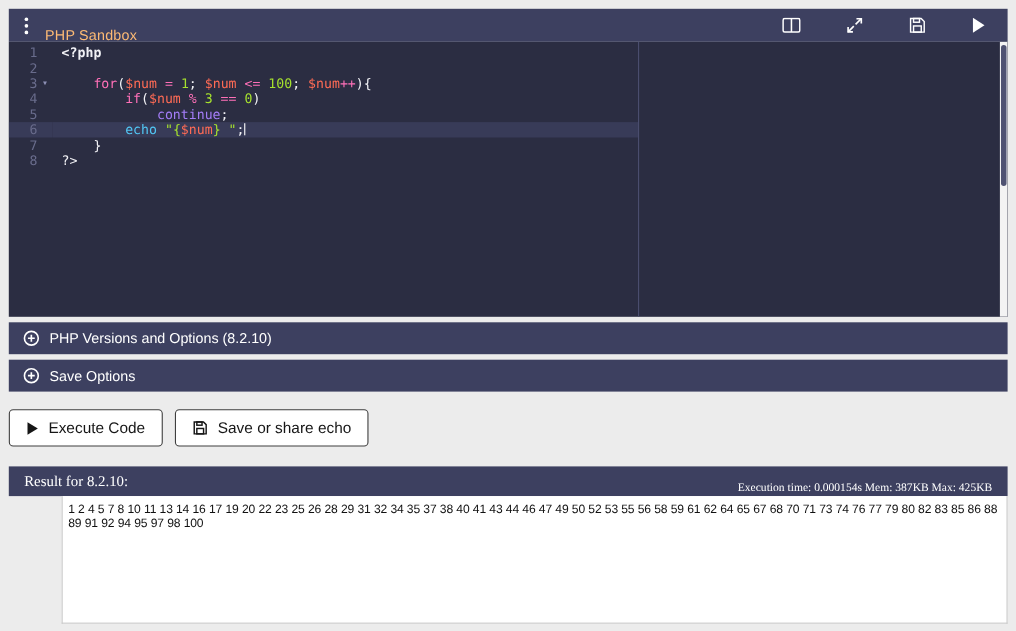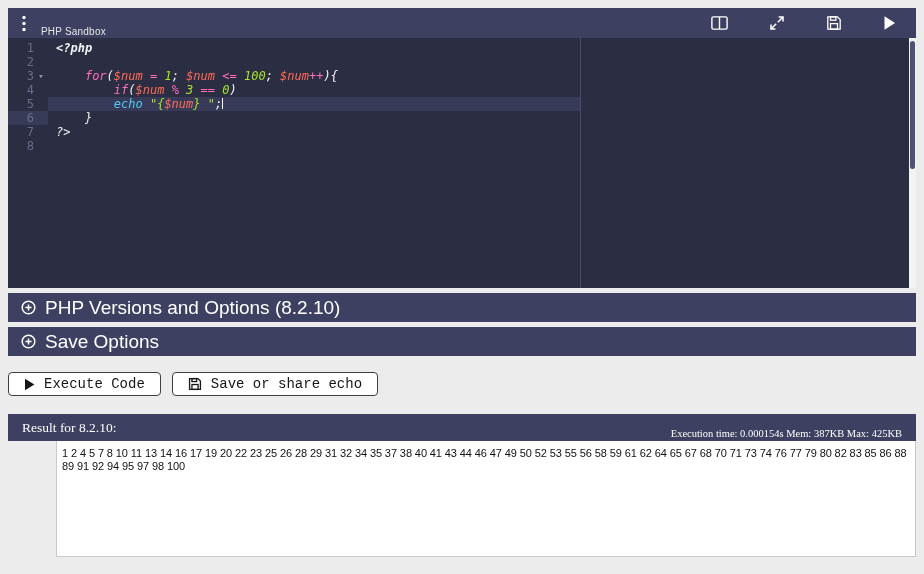--- a/index.html
+++ b/index.html
@@ -9,27 +9,27 @@
     --page_bg:#ececec;
   }
   *{margin:0;padding:0;box-sizing:border-box;}
   html,body{width:924px;height:574px;}
   body{background:var(--page_bg);font-family:"Liberation Sans",sans-serif;overflow:hidden;}
   .app{padding:8px;}
 
   
   .toolbar{height:30px;background:var(--navy);display:flex;align-items:center;padding:0 20px 0 14px;}
   .tb-btn{background:none;border:none;cursor:pointer;display:flex;align-items:center;padding:0;}
-  .tb-title{color:#e5e5e5;font-size:10px;margin-left:15px;letter-spacing:.2px;margin-top:16px;}
+  .tb-title{color:#fdba74;font-size:13px;margin-left:15px;letter-spacing:.2px;margin-top:16px;}
   .tb-right{margin-left:auto;display:flex;align-items:center;gap:41px;}
 
   
   .editor{position:relative;height:250px;background:var(--editor_bg);font-family:"DejaVu Sans Mono",monospace;font-size:12px;overflow:hidden;}
   .gutter{position:absolute;left:0;top:3px;width:40px;}
-  .code{position:absolute;left:40px;top:3px;width:532px;font-style:italic;}
+  .code{position:absolute;left:40px;top:3px;width:532px;}
   .g-row{height:14px;line-height:14px;display:flex;}
   .g-row .ln{width:26px;text-align:right;color:var(--gutter);}
   .g-row .fold-arrow{width:14px;text-align:center;color:#8d90b5;font-size:9px;line-height:14px;}
   .c-row{height:14px;line-height:14px;white-space:pre;padding-left:8px;color:var(--plain);}
   .g-row.active,.c-row.active{background:var(--active_line);}
   .tk-pl{color:var(--plain);}
   .tk-meta{color:var(--plain);font-weight:bold;}
   .tk-kw,.tk-op{color:var(--keyword);}
   .tk-vr{color:var(--variable);}
   .tk-nm{color:var(--number);}
@@ -37,25 +37,25 @@
   .tk-kw2{color:var(--keyword2);}
   .tk-kw3{color:var(--keyword3);}
   .cursor{display:inline-block;width:1px;height:11px;background:#ffffff;vertical-align:-1px;animation:blink 1.06s steps(1) infinite;}
   @keyframes blink{50%{opacity:0}}
   .pane-divider{position:absolute;left:572px;top:0;bottom:0;width:1px;background:var(--divider);cursor:col-resize;}
   .v-scrollbar{position:absolute;right:0;top:0;bottom:0;width:7px;background:#f3f3f3;}
   .v-scrollbar .thumb{position:absolute;left:1px;top:3px;width:5px;height:128px;background:#4f5272;border-radius:3px;}
 
   
   .accordion{height:29px;background:var(--navy);display:flex;align-items:center;gap:9px;padding:0 13px;margin-top:5px;cursor:pointer;}
-  .accordion .label{color:#fff;font-size:19px;}
+  .accordion .label{color:#fff;font-size:13px;}
 
   
   .actions{margin-top:16px;display:flex;gap:11px;}
-  .btn{display:inline-flex;align-items:center;gap:9px;height:24px;padding:0 15px;background:#fff;border:1px solid #3f3f3f;border-radius:4px;font-size:14px;color:#161616;cursor:pointer;font-family:Liberation Mono, monospace;}
+  .btn{display:inline-flex;align-items:center;gap:9px;height:34px;padding:0 15px;background:#fff;border:1px solid #3f3f3f;border-radius:4px;font-size:14px;color:#161616;cursor:pointer;font-family:Liberation Sans, sans-serif;}
 
   
   .result{margin-top:18px;}
   .result-header{height:27px;background:var(--navy);display:flex;align-items:center;padding:0 14px;font-family:Liberation Serif, serif;}
   .result-title{color:#fff;font-size:13.5px;}
   .result-stats{margin-left:auto;color:#fff;font-size:10.5px;margin-top:12px;}
   .result-body{background:#fff;border:1px solid #c9c9c9;border-top:none;min-height:116px;padding:6px 5px;font-size:11px;color:#111;line-height:1.22;letter-spacing:-0.1px;margin-left:48px;}
 </style>
 </head>
 <body>
@@ -135,20 +135,21 @@
           <div class="g-row">
             <span class="ln">8</span>
             <span class="fold-arrow"></span>
           </div>
         </div>
       <div class="code">
           <div class="c-row"><span class="tk-meta">&lt;?php</span></div>
           <div class="c-row"></div>
           <div class="c-row"><span class="tk-pl">    </span><span class="tk-kw">for</span><span class="tk-pl">(</span><span class="tk-vr">$num</span><span class="tk-pl"> </span><span class="tk-op">=</span><span class="tk-pl"> </span><span class="tk-nm">1</span><span class="tk-pl">; </span><span class="tk-vr">$num</span><span class="tk-pl"> </span><span class="tk-op">&lt;=</span><span class="tk-pl"> </span><span class="tk-nm">100</span><span class="tk-pl">; </span><span class="tk-vr">$num</span><span class="tk-op">++</span><span class="tk-pl">){</span></div>
           <div class="c-row"><span class="tk-pl">        </span><span class="tk-kw">if</span><span class="tk-pl">(</span><span class="tk-vr">$num</span><span class="tk-pl"> </span><span class="tk-op">%</span><span class="tk-pl"> </span><span class="tk-nm">3</span><span class="tk-pl"> </span><span class="tk-op">==</span><span class="tk-pl"> </span><span class="tk-nm">0</span><span class="tk-pl">)</span></div>
+          <div class="c-row"><span class="tk-pl">            </span><span class="tk-kw2">continue</span><span class="tk-pl">;</span></div>
           <div class="c-row active"><span class="tk-pl">        </span><span class="tk-kw3">echo</span><span class="tk-pl"> </span><span class="tk-st">"{</span><span class="tk-vr">$num</span><span class="tk-st">} "</span><span class="tk-pl">;</span><span class="cursor"></span></div>
           <div class="c-row"><span class="tk-pl">    }</span></div>
           <div class="c-row"><span class="tk-pl">?&gt;</span></div>
         </div>
       <div class="pane-divider"></div>
       <div class="v-scrollbar">
           <div class="thumb"></div>
         </div>
     </div>
   </div>

